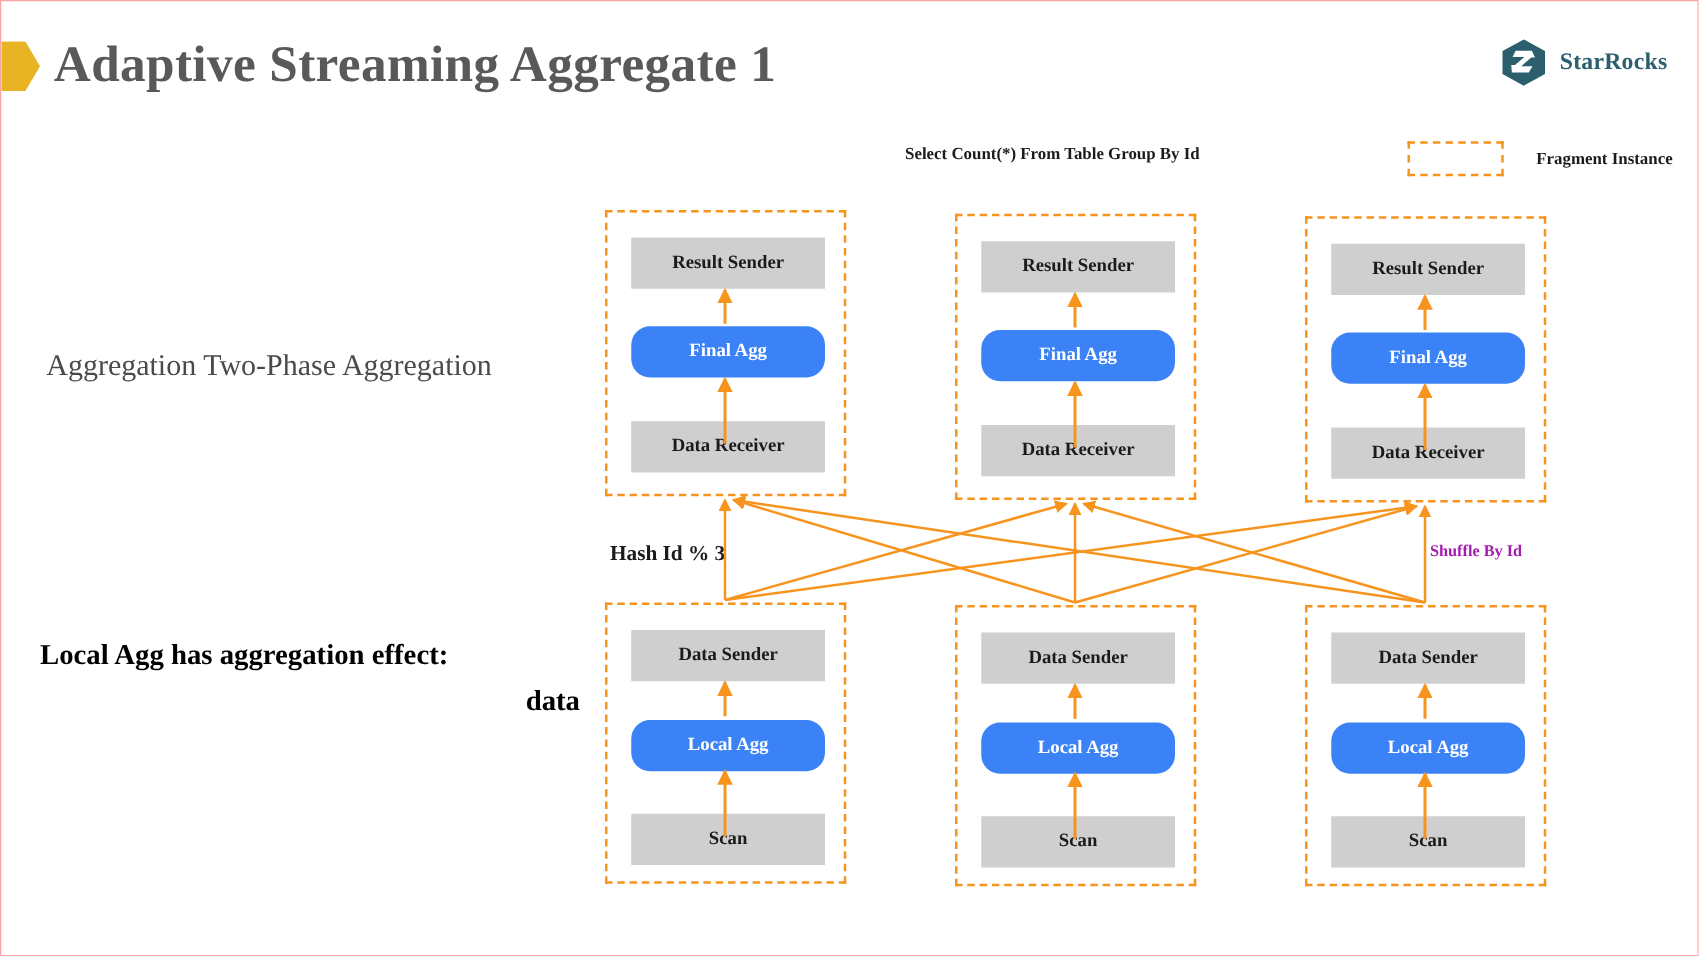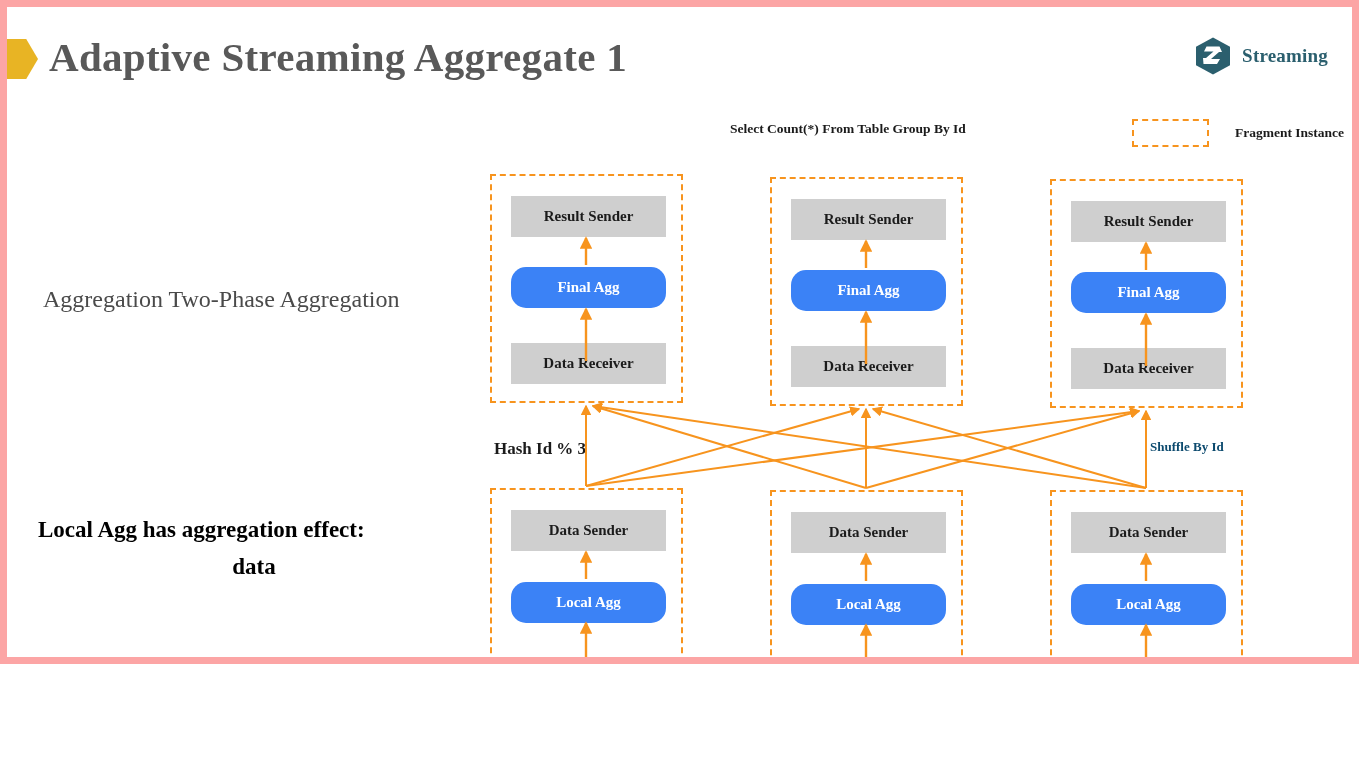--- a/index.html
+++ b/index.html
@@ -6,23 +6,23 @@
     margin: 0;
     padding: 0;
     background: #ffffff;
   }
   body {
     font-family: "Liberation Serif", "DejaVu Serif", serif;
   }
   #slide {
     position: relative;
     width: 1359px;
-    height: 664px;
+    height: 765px;
     background: #ffffff;
-    border: 7px solid #fca5a5;
+    border: 1px solid #fca5a5;
     box-sizing: border-box;
     overflow: hidden;
   }
 
   
   #title-bullet {
     position: absolute;
     left: 0px;
     top: 32px;
     width: 31px;
@@ -100,38 +100,38 @@
     font-weight: bold;
     color: #000000;
     line-height: 37px;
   }
   #note-line-1 { display: block; text-align: left; }
   #note-line-2 {
     display: block;
     text-align: justify;
     text-align-last: justify;
   }
-  #note-line-3 { display: block; text-align: center; }
+  #note-line-3 { display: block; text-align: right; }
 
   #label-hash {
     position: absolute;
     left: 487px;
     top: 432px;
     font-size: 17px;
     font-weight: bold;
     color: #1b1b1b;
     white-space: nowrap;
   }
   #label-shuffle {
     position: absolute;
     left: 1143px;
     top: 432px;
     font-size: 13px;
     font-weight: bold;
-    color: #0c4a6e;
+    color: #a21caf;
     white-space: nowrap;
   }
 
   
   .fragment {
     position: absolute;
     border: 2.5px dashed #F7941E;
     box-sizing: border-box;
   }
   .stage {
@@ -169,21 +169,21 @@
 <div id="slide">
 
   <div id="title-bullet"></div>
   <div id="page-title">Adaptive Streaming Aggregate 1</div>
 
   <div id="brand">
     <svg id="brand-mark" viewBox="0 0 40 40">
       <polygon points="20,1.5 37,10.8 37,29.2 20,38.5 3,29.2 3,10.8" fill="#2B5F6E"></polygon>
       <path d="M26.5 10.5 L13.5 10.5 L11.0 15.5 L20.5 15.5 L13.0 22.0 L10.0 22.0 L10.5 28.0 L24.0 28.0 L27.0 23.0 L18.0 23.0 L26.0 16.0 L29.0 16.0 Z" fill="#ffffff"></path>
     </svg>
-    <div id="brand-name">Streaming</div>
+    <div id="brand-name">StarRocks</div>
   </div>
 
   <div id="sql-caption" class="caption">Select Count(*) From Table Group By Id</div>
   <div id="legend-swatch"></div>
   <div id="legend-label" class="caption">Fragment Instance</div>
 
   <div id="subtitle-left">Aggregation Two-Phase Aggregation</div>
 
   <div id="note-left">
     <span id="note-line-1">Local Agg has aggregation effect:</span>

